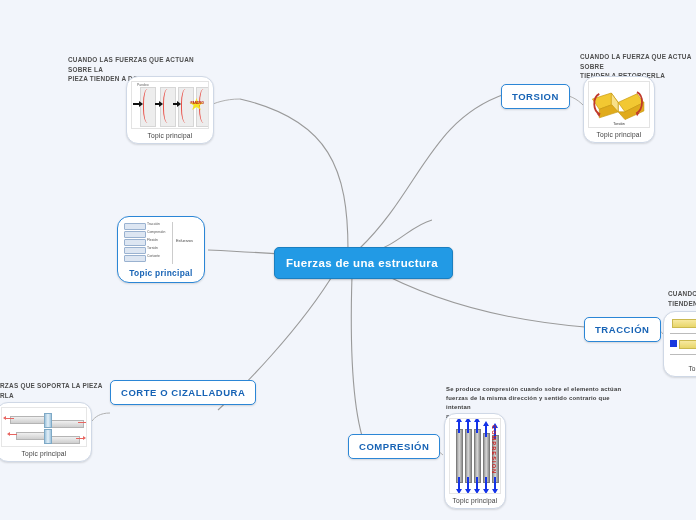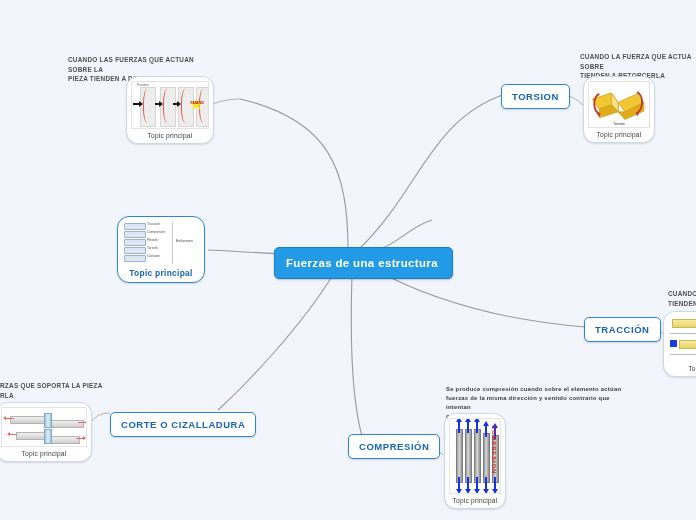--- a/index.html
+++ b/index.html
@@ -300,21 +300,21 @@
       <div class="dn" style="left:34.5px;top:58px;height:13px;"></div>
       <div class="dn" style="left:43.5px;top:58px;height:13px;"></div>
       <div class="vword">COMPRESION</div>
     </div>
     <div class="topic">Topic principal</div>
   </div>
 
   <div class="caption" style="left:0px;top:381px;width:110px;">RZAS QUE SOPORTA LA PIEZA
 RLA</div>
 
-  <div class="pill" style="left:110px;top:412px;">CORTE O CIZALLADURA</div>
+  <div class="pill" style="left:110px;top:380px;">CORTE O CIZALLADURA</div>
 
   <div class="card" style="left:-4px;top:402px;width:96px;">
     <div class="thumb shear-art">
       <div class="plate" style="left:8px;top:8px;width:36px;"></div>
       <div class="plate" style="left:44px;top:12px;width:36px;"></div>
       <div class="rivet" style="left:42px;top:5px;"></div>
       <div class="ra l" style="left:4px;top:10px;width:8px;"></div>
       <div class="ra r" style="left:76px;top:14px;width:8px;"></div>
       <div class="plate" style="left:14px;top:24px;width:32px;"></div>
       <div class="plate" style="left:44px;top:28px;width:32px;"></div>

